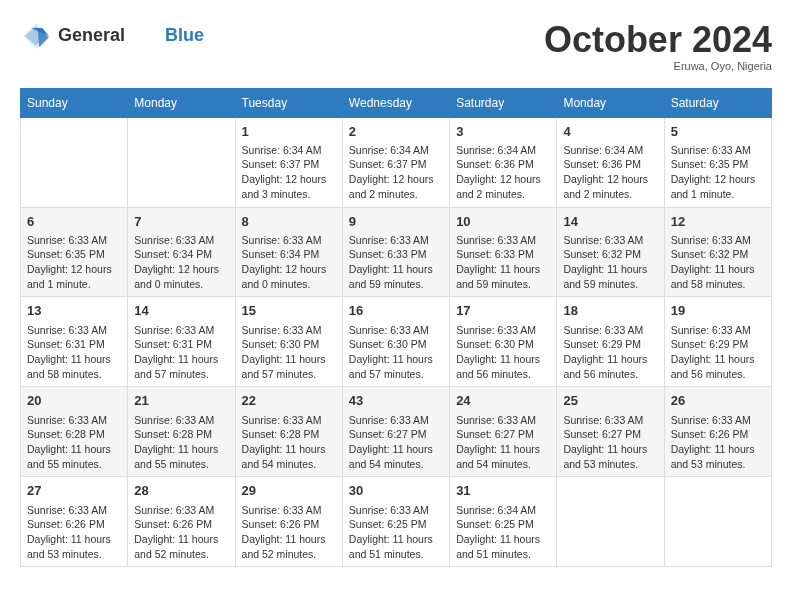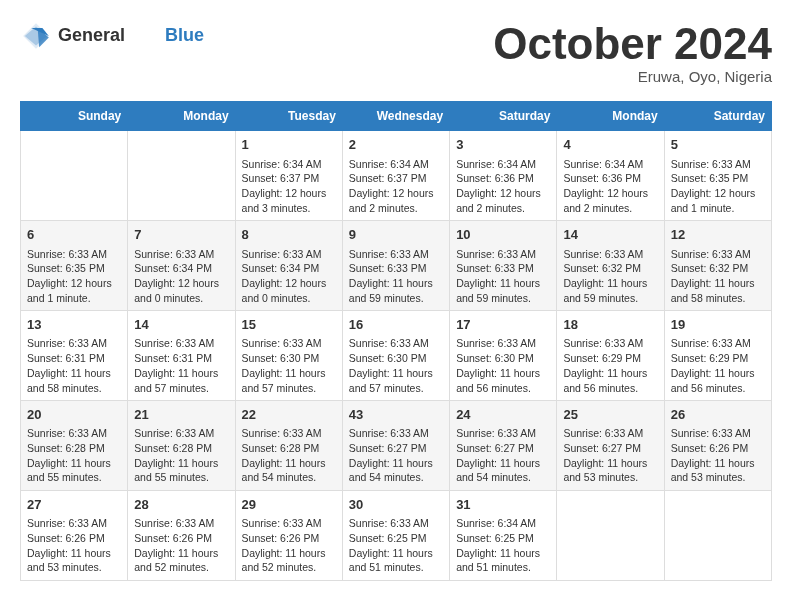--- a/index.html
+++ b/index.html
@@ -31,43 +31,43 @@
     .logo-text span:first-child { color: #333; }
     .logo-text span:last-child { color: #2e7cbf; margin-left: 40px; }
     .logo-icon {
       width: 32px;
       height: 32px;
     }
     .title-block {
       text-align: right;
     }
     .month-title {
-      font-size: 44px;
+      font-size: 36px;
       font-weight: bold;
       color: #333;
       line-height: 1.1;
     }
     .location {
-      font-size: 15px;
+      font-size: 11px;
       color: #555;
     }
     table {
       width: 100%;
       border-collapse: collapse;
       font-size: 11px;
     }
     thead tr {
       background: #2e7cbf;
       color: #fff;
     }
     thead th {
       padding: 7px 6px;
-      text-align: right;
+      text-align: left;
       font-size: 12px;
-      font-weight: bold;
+      font-weight: normal;
       border: 1px solid #2e7cbf;
     }
     tbody tr {
       border-bottom: 1px solid #ddd;
     }
     tbody tr:nth-child(odd) {
       background: #fff;
     }
     tbody tr:nth-child(even) {
       background: #f5f5f5;

